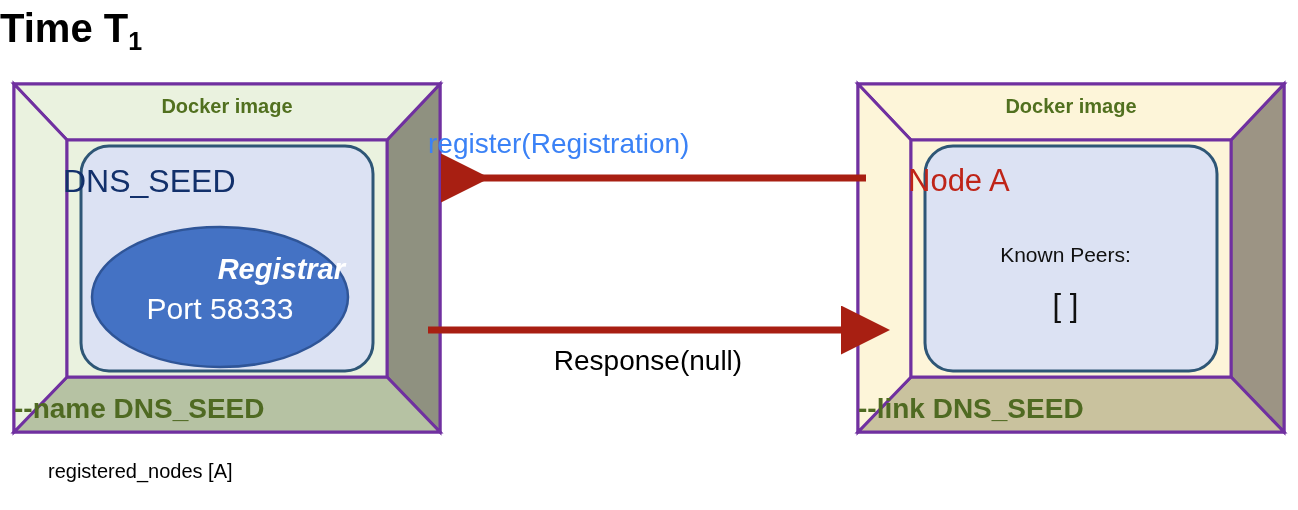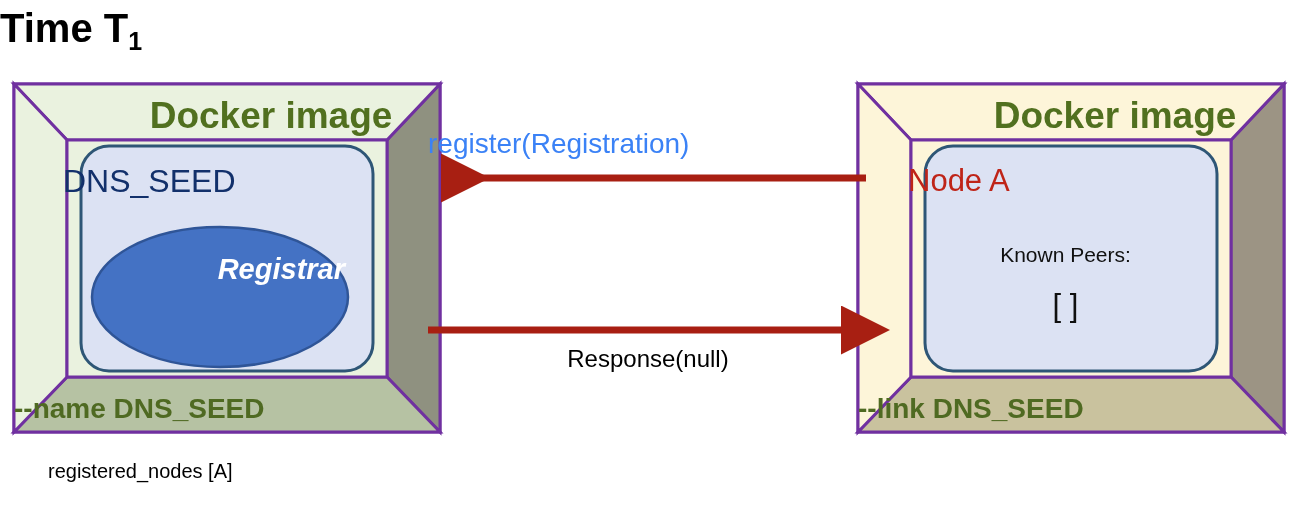--- a/index.html
+++ b/index.html
@@ -13,21 +13,21 @@
 
   .lbl{position:absolute;white-space:nowrap;}
 
   #diagram-title{
     left:0;top:6px;width:1298px;text-align:left;
     font-size:40px;font-weight:bold;color:#000000;letter-spacing:0px;
   }
   #diagram-title sub{font-size:25px;vertical-align:baseline;position:relative;top:8px;}
 
   .docker-title{
-    font-size:37px;font-weight:bold;color:#51701f;text-align:center;padding-left:44px;
+    font-size:20px;font-weight:bold;color:#51701f;text-align:center;
   }
   #docker-title-left{left:14px;top:95px;width:426px;}
   #docker-title-right{left:858px;top:95px;width:426px;}
 
   .frame-label{
     font-size:28px;font-weight:bold;color:#4f6a22;text-align:left;
   }
   #frame-label-left{left:14px;top:393px;width:426px;}
   #frame-label-right{left:858px;top:393px;width:392px;}
 
@@ -57,21 +57,21 @@
     left:908px;top:288px;width:315px;text-align:center;
     font-size:31px;color:#101010;font-weight:400;
   }
 
   #arrow-label-top{
     left:428px;top:128px;width:440px;
     font-size:28px;color:#3b82f6;
   }
   #arrow-label-bottom{
     left:428px;top:345px;width:440px;text-align:center;
-    font-size:24px;color:#000000;
+    font-size:28px;color:#000000;
   }
 
   #registered-nodes-caption{
     left:48px;top:460px;
     font-size:20px;color:#000000;
   }
 </style>
 </head>
 <body>
 
@@ -119,20 +119,21 @@
     <line x1="866" y1="178" x2="448" y2="178" stroke="#a81f12" stroke-width="7" marker-end="url(#arrowhead-left)"></line>
     <line x1="428" y1="330" x2="848" y2="330" stroke="#a81f12" stroke-width="7" marker-end="url(#arrowhead-right)"></line>
   </svg>
 
   <div class="lbl" id="diagram-title"><span>Time T</span><sub>1</sub></div>
 
   <div class="lbl docker-title" id="docker-title-left">Docker image</div>
   <div class="lbl frame-label" id="frame-label-left">--name DNS_SEED</div>
   <div class="lbl" id="dns-seed-name">DNS_SEED</div>
   <div class="lbl" id="registrar-name">Registrar</div>
+  <div class="lbl" id="registrar-port">Port 58333</div>
 
   <div class="lbl docker-title" id="docker-title-right">Docker image</div>
   <div class="lbl frame-label" id="frame-label-right">--link DNS_SEED</div>
   <div class="lbl" id="node-name">Node A</div>
   <div class="lbl" id="known-peers-label">Known Peers:</div>
   <div class="lbl" id="known-peers-value">[ ]</div>
 
   <div class="lbl" id="arrow-label-top">register(Registration)</div>
   <div class="lbl" id="arrow-label-bottom">Response(null)</div>
 

